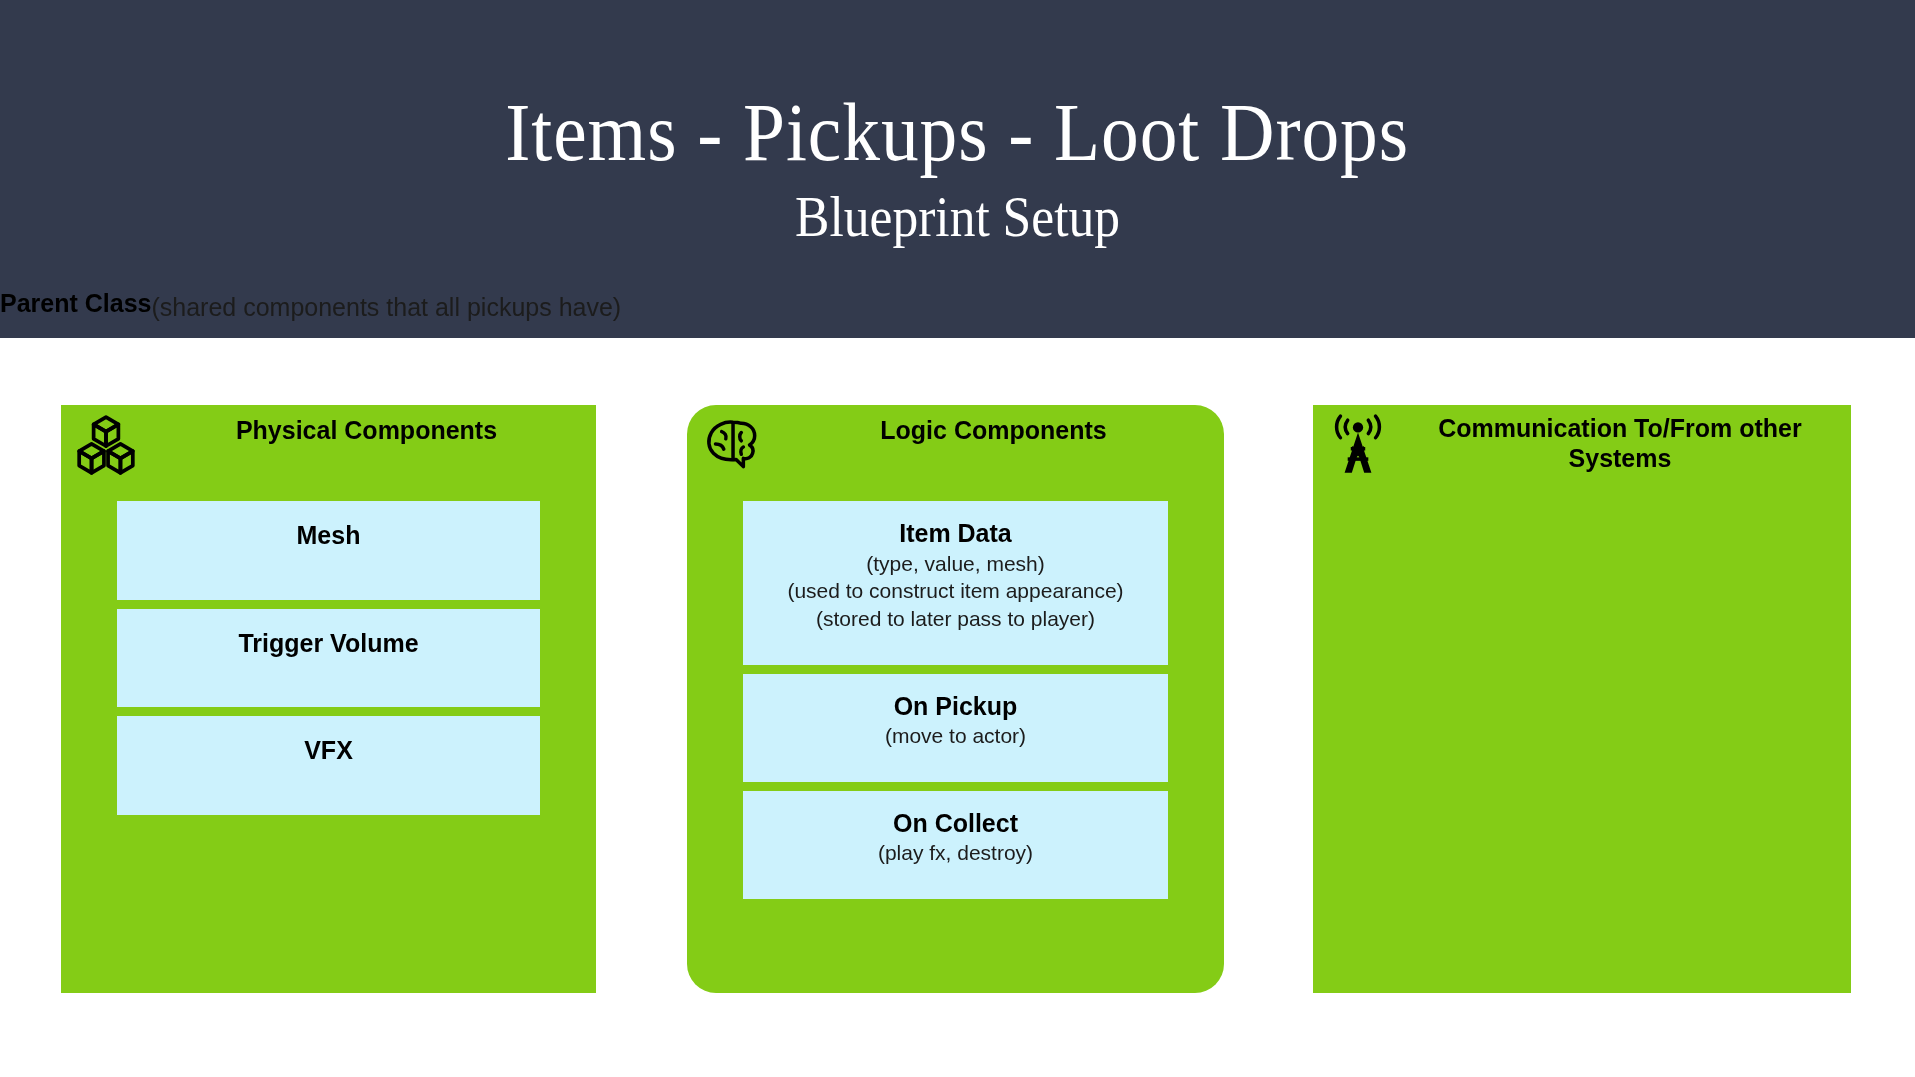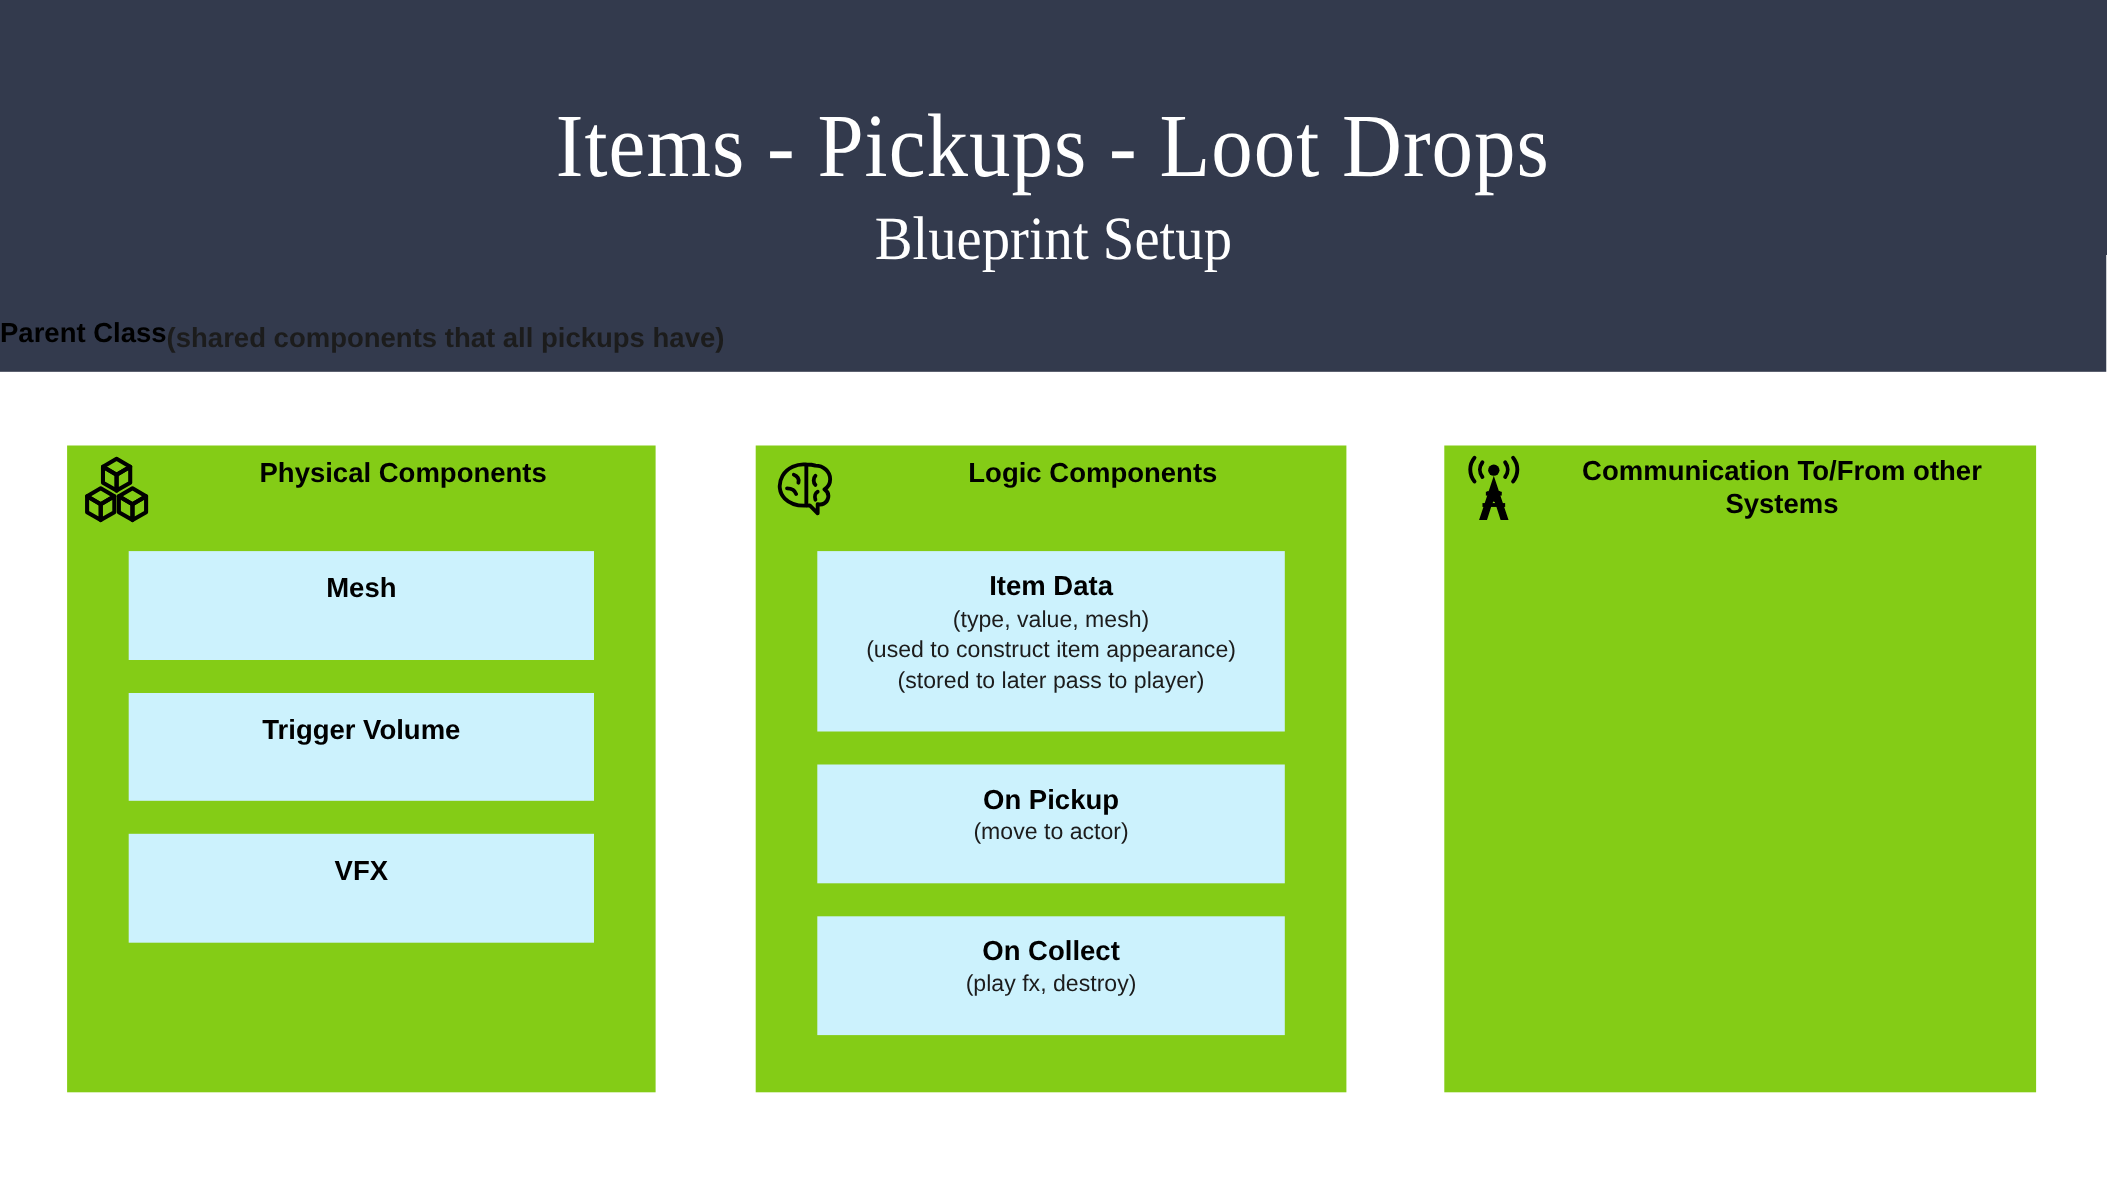--- a/index.html
+++ b/index.html
@@ -26,50 +26,50 @@
   }
   
   .parent-block{
     position:absolute;left:0;top:283px;width:1915px;
     display:flex;flex-direction:row;align-items:center;
   }
   .parent-title{
     font-size:25px;font-weight:bold;color:#000000;line-height:1.25;
   }
   .parent-sub{
-    font-size:25px;font-weight:bold;color:#1c1c1c;line-height:1.3;margin-top:8px;
+    font-size:25px;font-weight:normal;color:#1c1c1c;line-height:1.3;margin-top:8px;
   }
   
   .panels{
     position:absolute;left:61px;top:405px;width:1790px;height:588px;
   }
   .panel{
     position:absolute;top:0;height:588px;background:#84cc16;
   }
   #panel-0{left:0px;width:535px;}
-  #panel-1{left:626px;width:537px;}
+  #panel-1{left:626px;width:537px;border-radius:29px;}
   #panel-2{left:1252px;width:538px;}
 
   .panel-head{
     position:relative;height:96px;
   }
   .panel-icon{
     position:absolute;left:12px;top:8px;width:66px;height:66px;
   }
   .panel-icon svg{display:block;width:66px;height:66px;}
   .panel-title{
     position:absolute;left:90px;right:14px;top:10px;
     text-align:center;font-size:25px;font-weight:bold;color:#000;
     line-height:1.2;
   }
   .panel-title.two-line{top:8px;}
 
   .cards{position:absolute;left:56px;right:56px;top:96px;}
   .card{
-    background:#ccf2fd;margin-bottom:30px;
+    background:#ccf2fd;margin-bottom:9px;
     padding-top:16px;padding-bottom:14px;
     text-align:center;
   }
   .card-title{
     font-size:25px;font-weight:bold;color:#000;line-height:1.3;
   }
   .card-title.underline{text-decoration:underline;text-underline-offset:3px;}
   .card-sub{
     font-size:21px;font-weight:normal;color:#1c1c1c;line-height:1.32;
   }

